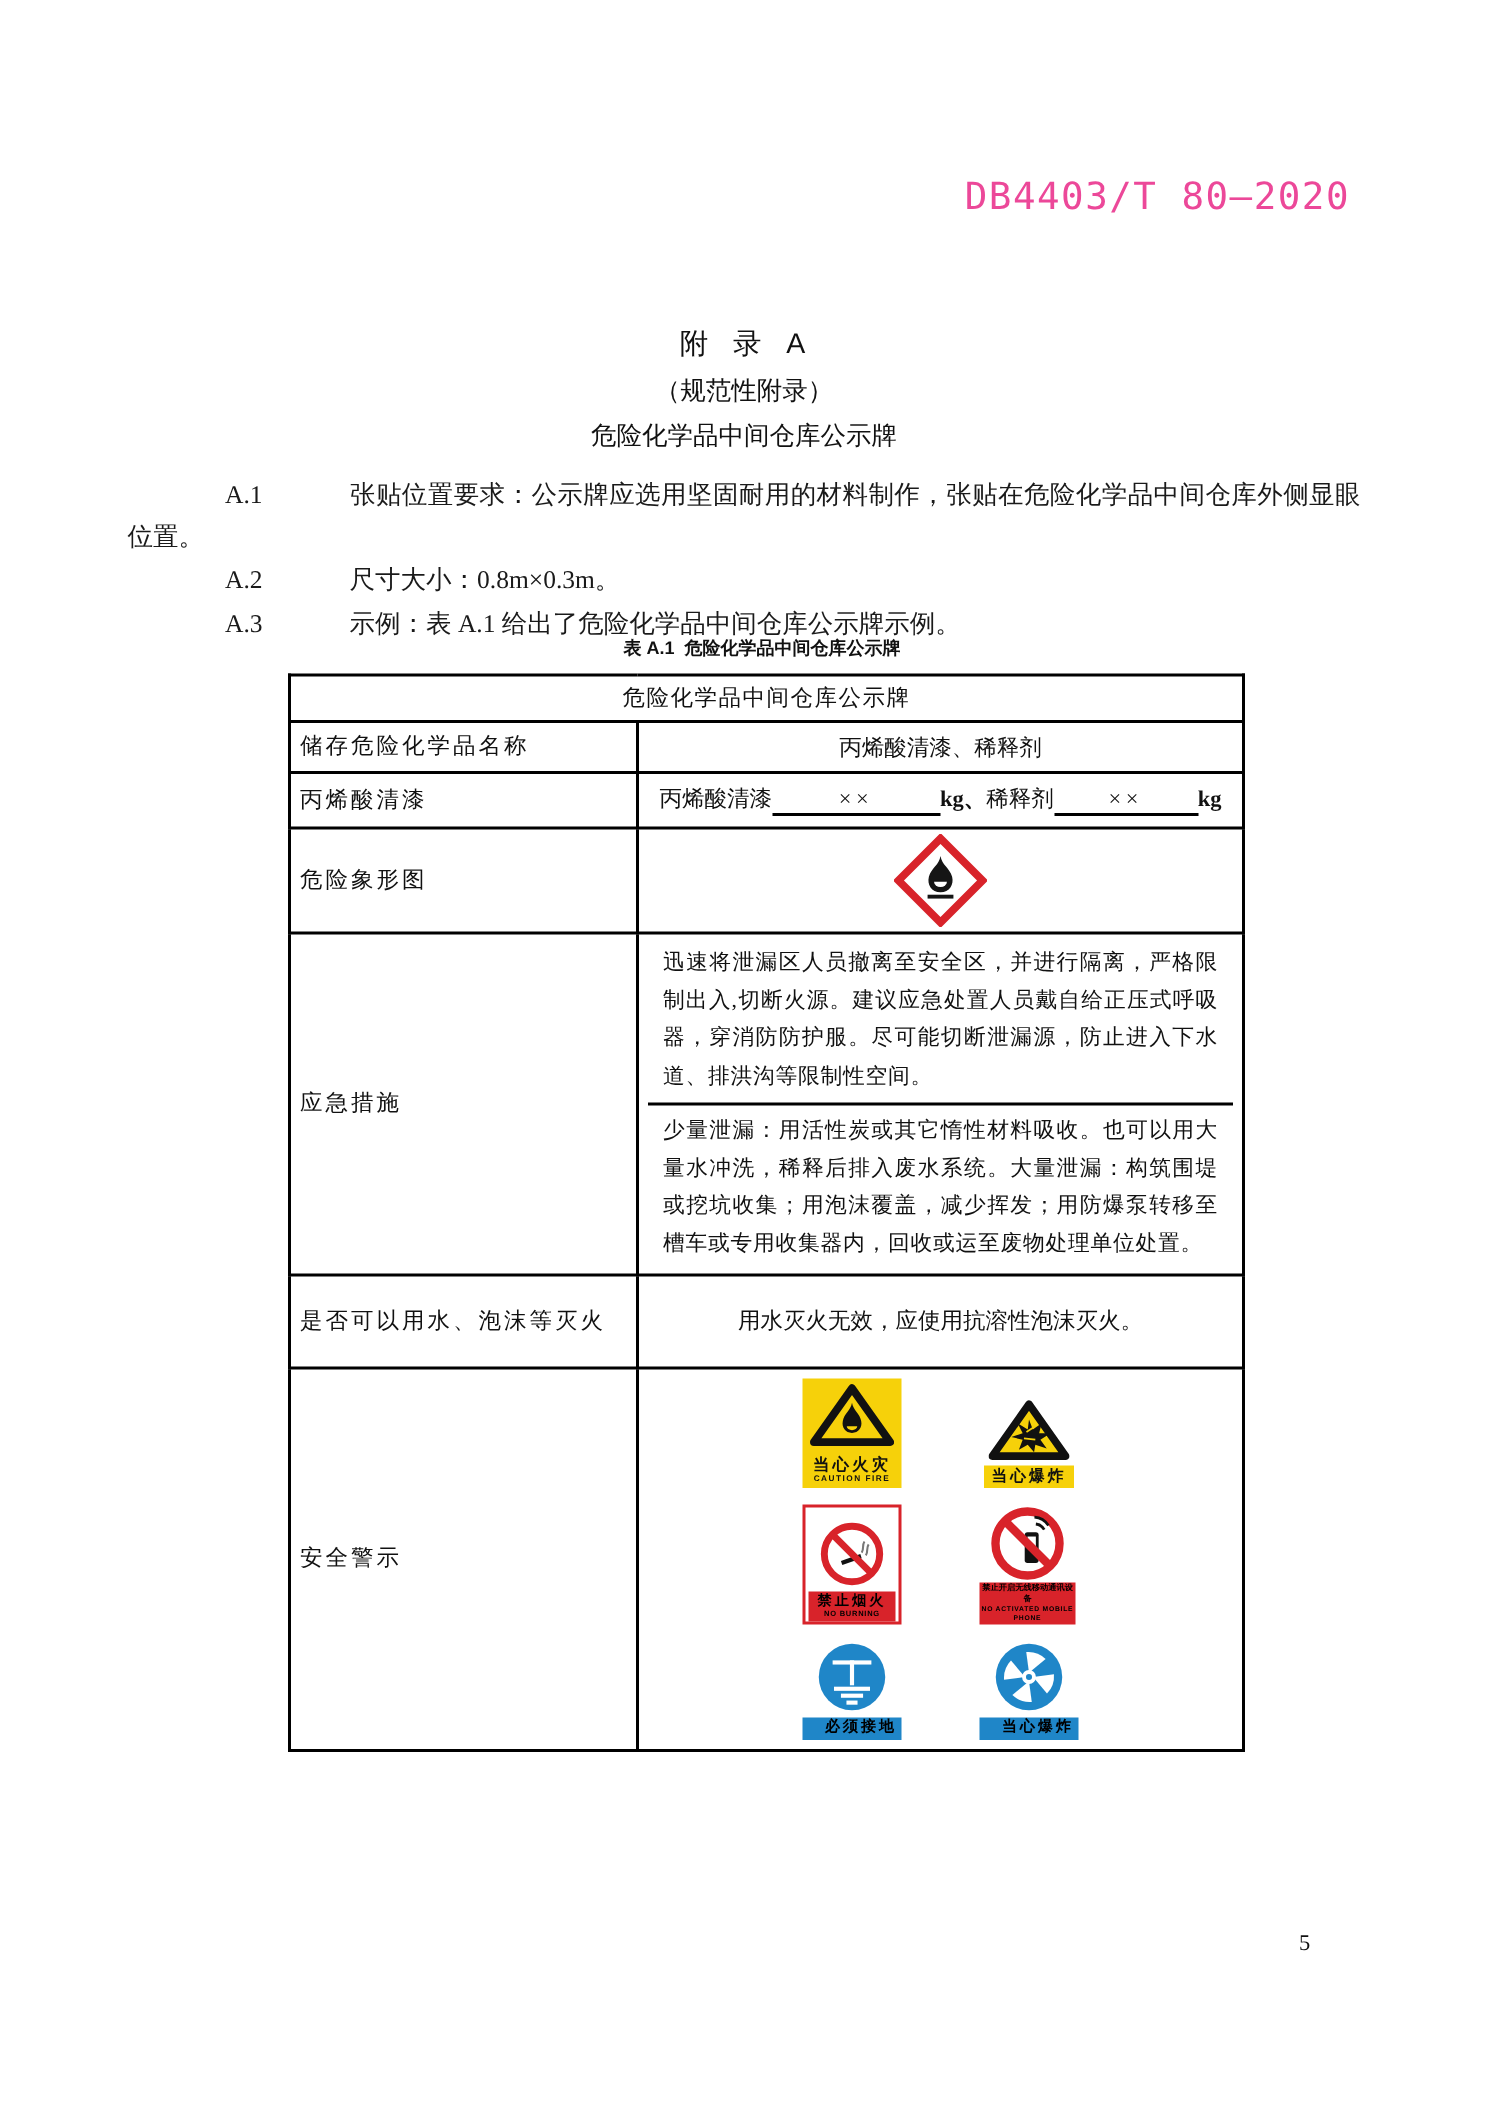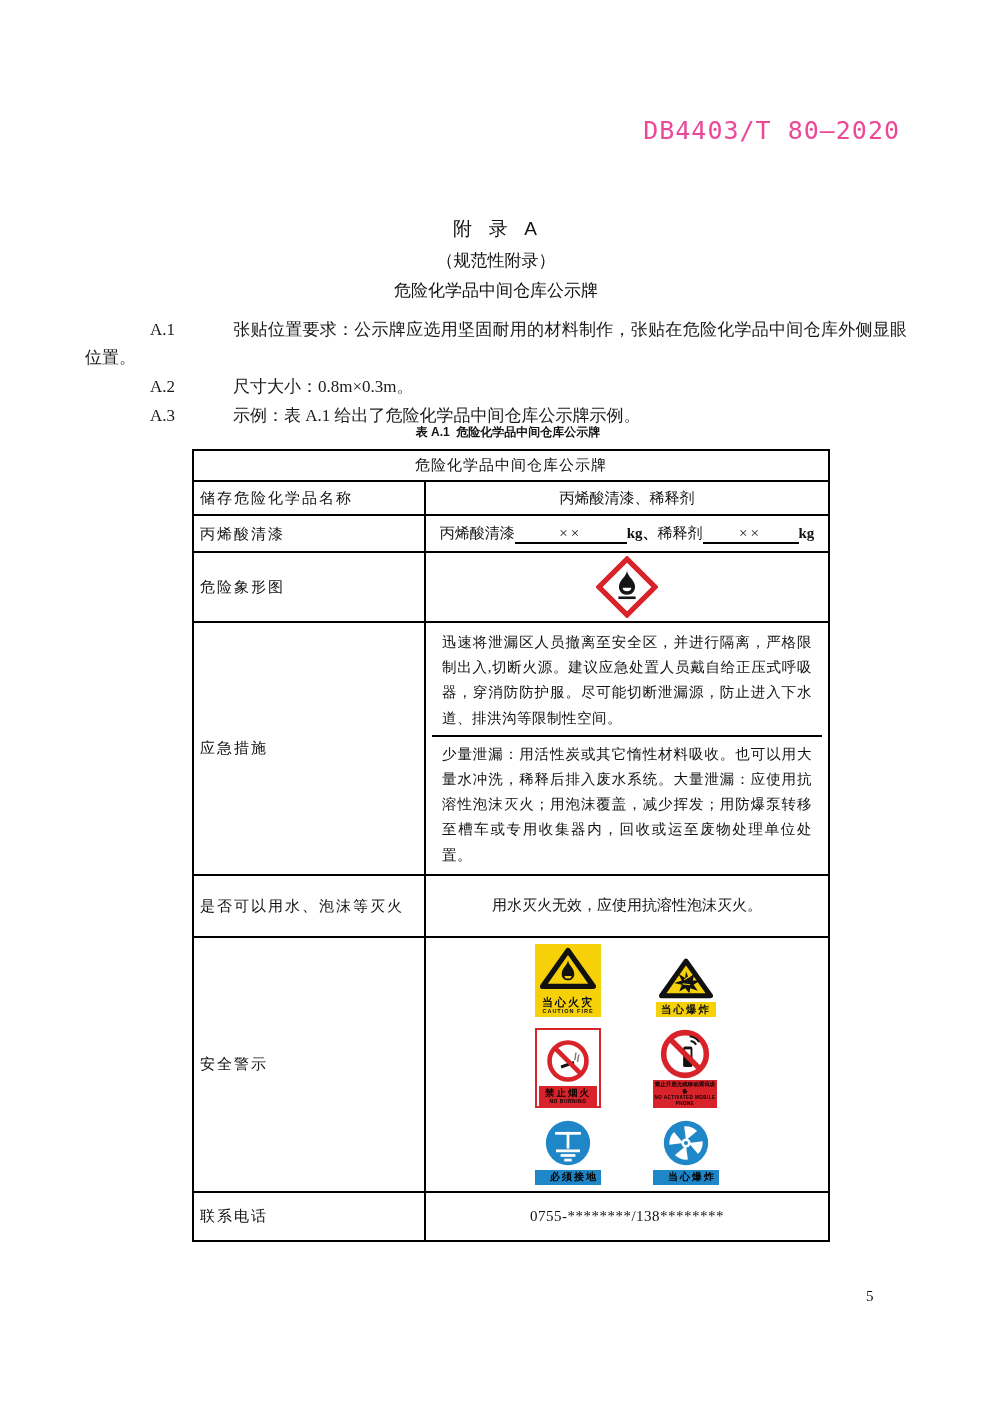--- a/index.html
+++ b/index.html
@@ -136,21 +136,21 @@
             <rect x="26" y="47" width="20" height="3" fill="#151515"></rect>
           </svg>
         </div>
       </td>
     </tr>
 
     <tr class="row-emerg">
       <td class="lbl">应急措施</td>
       <td class="emerg-cell">
         <div class="emerg-sub">迅速将泄漏区人员撤离至安全区，并进行隔离，严格限制出入,切断火源。建议应急处置人员戴自给正压式呼吸器，穿消防防护服。尽可能切断泄漏源，防止进入下水道、排洪沟等限制性空间。</div>
-        <div class="emerg-sub second">少量泄漏：用活性炭或其它惰性材料吸收。也可以用大量水冲洗，稀释后排入废水系统。大量泄漏：应使用抗溶性泡沫灭火；用泡沫覆盖，减少挥发；用防爆泵转移至槽车或专用收集器内，回收或运至废物处理单位处置。</div>
+        <div class="emerg-sub second">少量泄漏：用活性炭或其它惰性材料吸收。也可以用大量水冲洗，稀释后排入废水系统。大量泄漏：构筑围堤或挖坑收集；用泡沫覆盖，减少挥发；用防爆泵转移至槽车或专用收集器内，回收或运至废物处理单位处置。</div>
       </td>
     </tr>
 
     <tr class="row-ext">
       <td class="lbl">是否可以用水、泡沫等灭火</td>
       <td class="val">用水灭火无效，应使用抗溶性泡沫灭火。</td>
     </tr>
 
     <tr class="row-warn">
       <td class="lbl">安全警示</td>
@@ -232,23 +232,19 @@
             <div class="band blue">
               <div class="cn">当心爆炸</div>
             </div>
           </div>
 
         </div>
       </td>
     </tr>
 
 
-    <tr class="row-tel">
-      <td class="lbl">联系电话</td>
-      <td class="val tel">0755-********/138********</td>
-    </tr>
 
   </tbody>
     </table>
 
   <div class="page-num">5</div>
 
 </div>
 
 </body></html>

